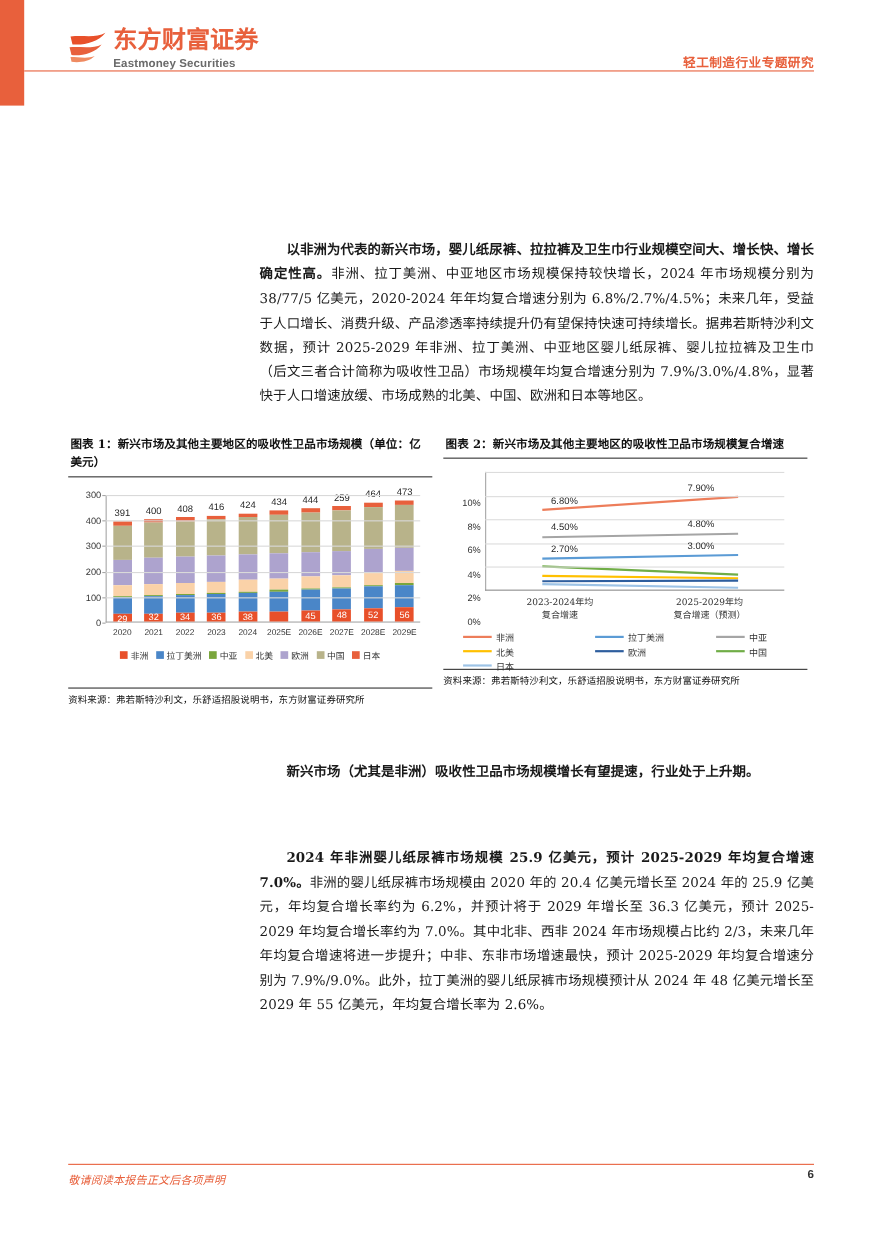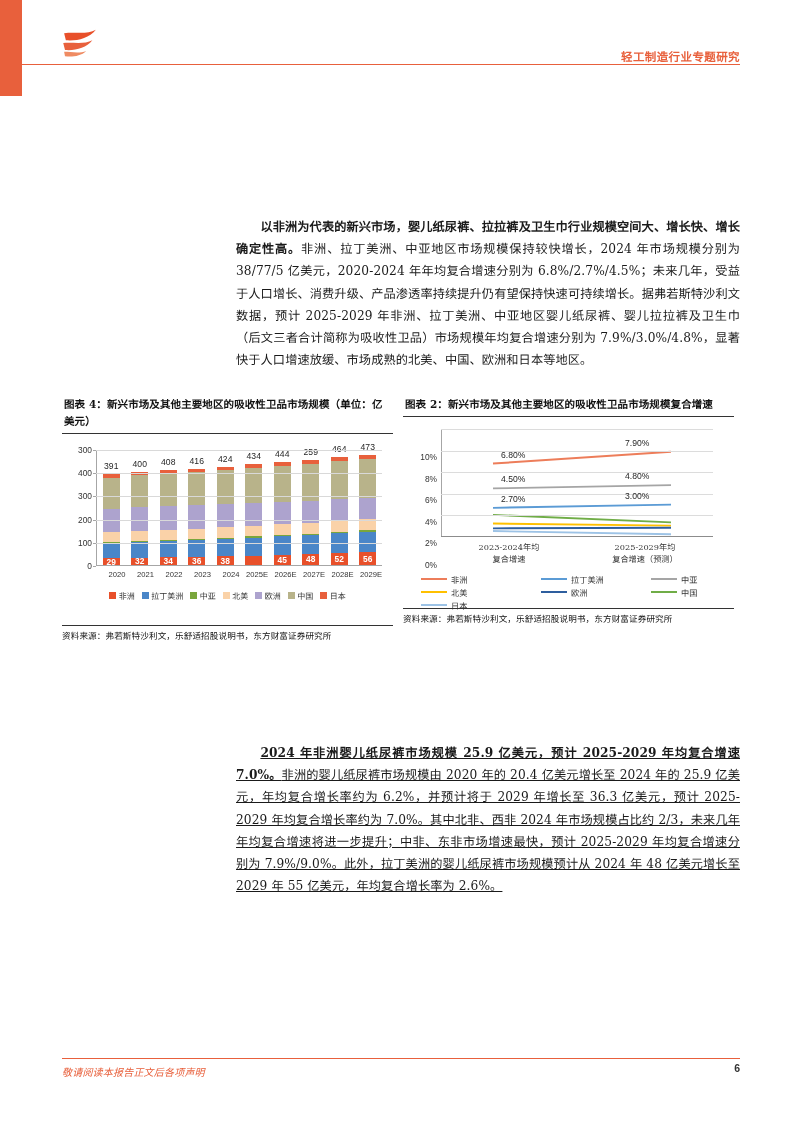--- a/index.html
+++ b/index.html
@@ -123,21 +123,21 @@
     color: #1a1a1a;
     line-height: 1.82;
     text-align: justify;
     text-justify: inter-ideograph;
     text-indent: 2em;
     letter-spacing: 0.1px;
   }
   .para b { font-weight: bold; }
   #para1 { top: 216px; }
   #para2 { top: 690px; }
-  #para3 { top: 742px; text-decoration: underline; }
+  #para3 { top: 769px; }
 
   
   .fig {
     position: absolute;
     top: 396px;
     width: 331px;
     height: 248px;
   }
   #fig1 { left: 62px; }
   #fig2 { left: 403px; }
@@ -246,36 +246,36 @@
     position: absolute;
     font-family: "Liberation Sans", sans-serif;
     font-size: 8.6px;
     color: #262626;
     white-space: nowrap;
   }
   .bc-inlabel {
     position: absolute;
     font-family: "Liberation Sans", sans-serif;
     font-size: 8.4px;
-    font-weight: bold;
+    font-weight: normal;
     color: #ffffff;
     white-space: nowrap;
     left: 50%;
     transform: translateX(-50%);
   }
   .bc-xlabels {
     position: absolute;
     left: 35px;
     top: 132px;
     width: 285px;
     display: flex;
   }
   .bc-xlab {
     flex: 1 1 0;
-    text-align: right;
+    text-align: center;
     font-family: "Liberation Sans", sans-serif;
     font-size: 7.6px;
     color: #333;
   }
   .bc-legend {
     position: absolute;
     left: 0;
     top: 152px;
     width: 331px;
     display: flex;
@@ -431,30 +431,34 @@
 
   <div class="sidebar-band"></div>
 
   <div class="header">
     <div class="logo-wrap">
       <svg class="logo-mark" viewBox="0 0 40 34">
         <path d="M2 6 C14 4, 28 8, 38 2 C30 12, 16 15, 4 14 Z" fill="#e8502a"></path>
         <path d="M1 17 C12 16, 25 19, 34 14 C27 23, 14 26, 3 25 Z" fill="#e8603c"></path>
         <path d="M2 27 C10 27, 20 29, 27 26 C21 32, 11 33, 3 32 Z" fill="#ef8b62"></path>
       </svg>
+      <span class="logo-text-block">
+        <span class="logo-cn">东方财富证券</span>
+        <span class="logo-en">Eastmoney Securities</span>
+      </span>
     </div>
     <div class="header-right">轻工制造行业专题研究</div>
   </div>
   <div class="header-rule"></div>
 
 
   <div class="para" id="para1"><b>以非洲为代表的新兴市场，婴儿纸尿裤、拉拉裤及卫生巾行业规模空间大、增长快、增长确定性高。</b><span>非洲、拉丁美洲、中亚地区市场规模保持较快增长，2024 年市场规模分别为 38/77/5 亿美元，2020-2024 年年均复合增速分别为 6.8%/2.7%/4.5%；未来几年，受益于人口增长、消费升级、产品渗透率持续提升仍有望保持快速可持续增长。据弗若斯特沙利文数据，预计 2025-2029 年非洲、拉丁美洲、中亚地区婴儿纸尿裤、婴儿拉拉裤及卫生巾（后文三者合计简称为吸收性卫品）市场规模年均复合增速分别为 7.9%/3.0%/4.8%，显著快于人口增速放缓、市场成熟的北美、中国、欧洲和日本等地区。</span></div>
 
   <div class="fig" id="fig1">
-    <div class="fig-cap">图表 4：新兴市场及其他主要地区的吸收性卫品市场规模（单位：亿美元）</div>
+    <div class="fig-cap">图表 1：新兴市场及其他主要地区的吸收性卫品市场规模（单位：亿美元）</div>
     <div class="fig-rule-top"></div>
     <div class="fig-body">
       <div class="bar-chart">
         <div class="bc-plot" id="bc-plot">
           <div class="bc-axis-y"></div>
           <div class="bc-axis-x"></div>
           <div class="bc-bars" id="bc-bars">
               <div class="bc-col">
                 <div class="bc-stack">
                   <div class="bc-seg" style="height: 6.728px; background: rgb(232, 80, 42);"></div>
@@ -732,19 +736,20 @@
                 <span>日本</span>
               </div>
             </div>
           </div>
       </div>
     </div>
     <div class="fig-rule-bot"></div>
     <div class="fig-src">资料来源：弗若斯特沙利文，乐舒适招股说明书，东方财富证券研究所</div>
   </div>
 
+  <div class="para" id="para2"><b>新兴市场（尤其是非洲）吸收性卫品市场规模增长有望提速，行业处于上升期。</b></div>
   <div class="para" id="para3"><b>2024 年非洲婴儿纸尿裤市场规模 25.9 亿美元，预计 2025-2029 年均复合增速 7.0%。</b><span>非洲的婴儿纸尿裤市场规模由 2020 年的 20.4 亿美元增长至 2024 年的 25.9 亿美元，年均复合增长率约为 6.2%，并预计将于 2029 年增长至 36.3 亿美元，预计 2025-2029 年均复合增长率约为 7.0%。其中北非、西非 2024 年市场规模占比约 2/3，未来几年年均复合增速将进一步提升；中非、东非市场增速最快，预计 2025-2029 年均复合增速分别为 7.9%/9.0%。此外，拉丁美洲的婴儿纸尿裤市场规模预计从 2024 年 48 亿美元增长至 2029 年 55 亿美元，年均复合增长率为 2.6%。</span></div>
 
   <div class="footer-rule"></div>
   <div class="footer-text">敬请阅读本报告正文后各项声明</div>
   <div class="footer-page">6</div>
 
 </div>
 
 </body></html>

